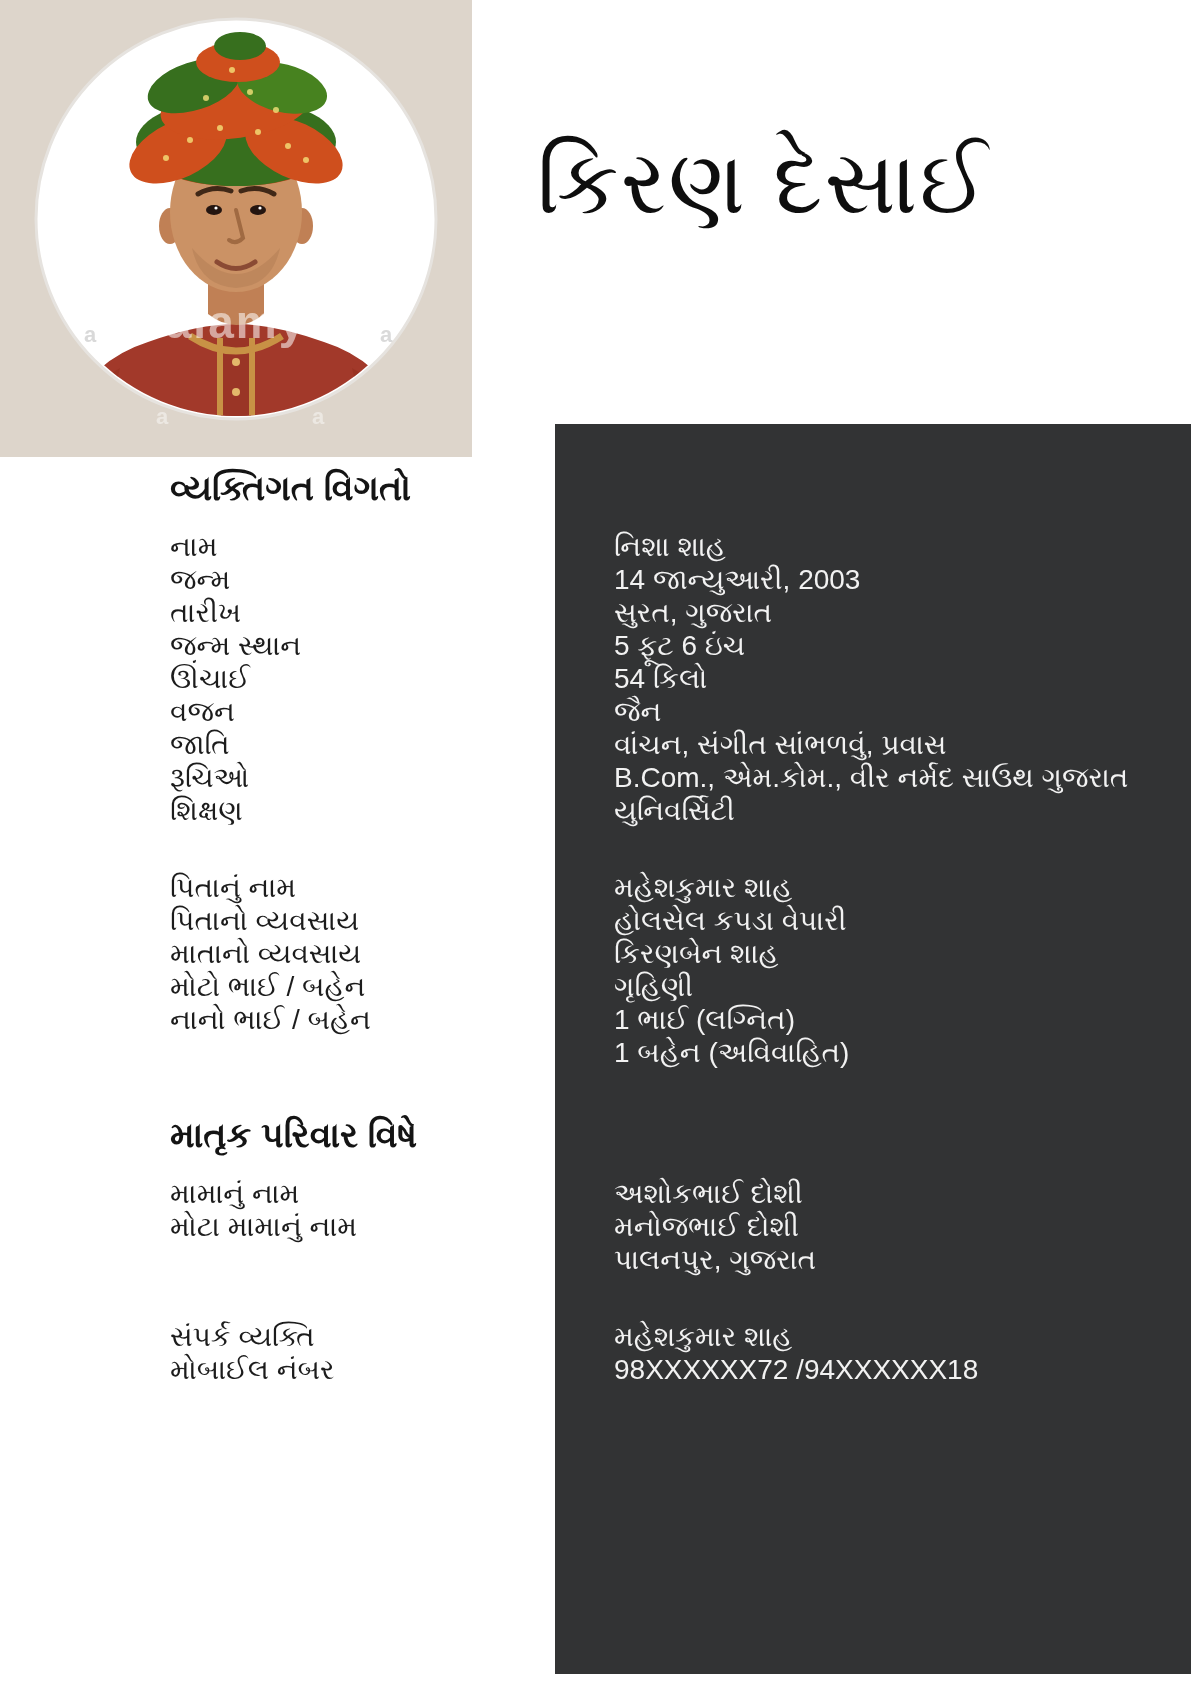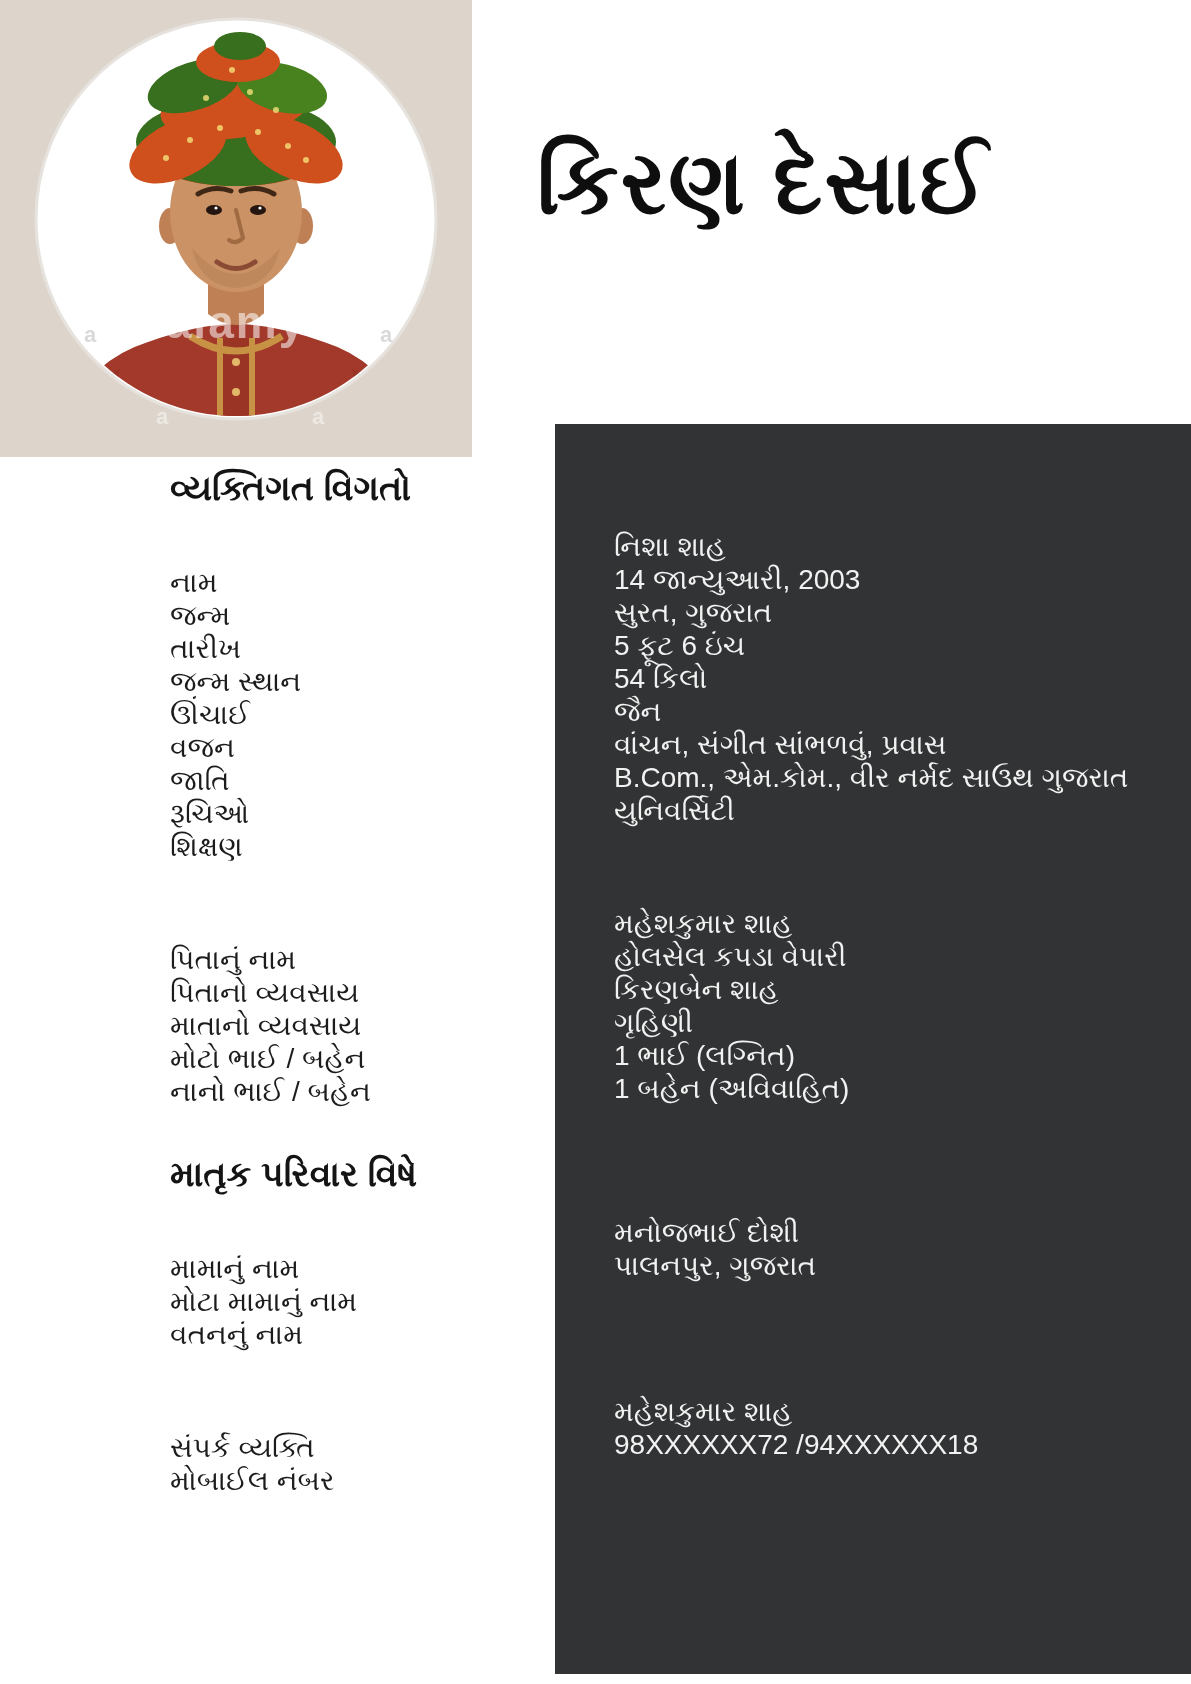--- a/index.html
+++ b/index.html
@@ -10,40 +10,40 @@
     position:relative;
     overflow:hidden;
   }
   .page { position:absolute; inset:0; }
 
   .photo { position:absolute; left:0; top:0; display:block; }
 
   .title {
     position:absolute; left:468px; top:128px; width:590px;
     text-align:center;
-    font-size:88px; font-weight:700; color:#0e0e0e;
+    font-size:88px; font-weight:400; color:#0e0e0e;
     letter-spacing:2px;
     line-height:1.25;
   }
 
   .panel {
     position:absolute; left:555px; top:424px;
     width:636px; height:1250px;
     background:var(--panel-bg,#323334);
   }
 
   .content { position:absolute; left:170px; top:466px; right:0; }
 
   .section { margin-bottom:44px; }
   .sec-heading {
     font-size:35px; line-height:44px; font-weight:700;
     color:#141414; margin:0 0 20px 0;
   }
   .sec-body { display:flex; align-items:flex-start; }
-  .labels { width:432px; flex:none;margin-top:36px; }
+  .labels { width:432px; flex:none; }
   .values { flex:1; max-width:532px; padding-right:12px; color:var(--value-color,#f2f2f2);margin-left:12px; }
   .line { font-size:28px; line-height:33px; color:var(--label-color,#1c1c1c); }
   .values .line { color:inherit; }
 </style>
 </head>
 <body>
 
 <div class="page">
 
   <svg class="photo" width="472" height="457" viewBox="0 0 472 457" xmlns="http://www.w3.org/2000/svg">
@@ -176,23 +176,23 @@
           </div>
     </div>
   </section>
 
   <section class="section">
     <h2 class="sec-heading">માતૃક પરિવાર વિષે</h2>
     <div class="sec-body">
       <div class="labels">
             <div class="line">મામાનું નામ</div>
             <div class="line">મોટા મામાનું નામ</div>
-            <div class="line">વતનનું નામ</div>
-          </div>
-      <div class="values">
+          </div>
+      <div class="values">
+            <div class="line">અશોકભાઈ દોશી</div>
             <div class="line">મનોજભાઈ દોશી</div>
             <div class="line">પાલનપુર, ગુજરાત</div>
           </div>
     </div>
   </section>
 
   <section class="section">
     <div class="sec-body">
       <div class="labels">
             <div class="line">સંપર્ક વ્યક્તિ</div>

